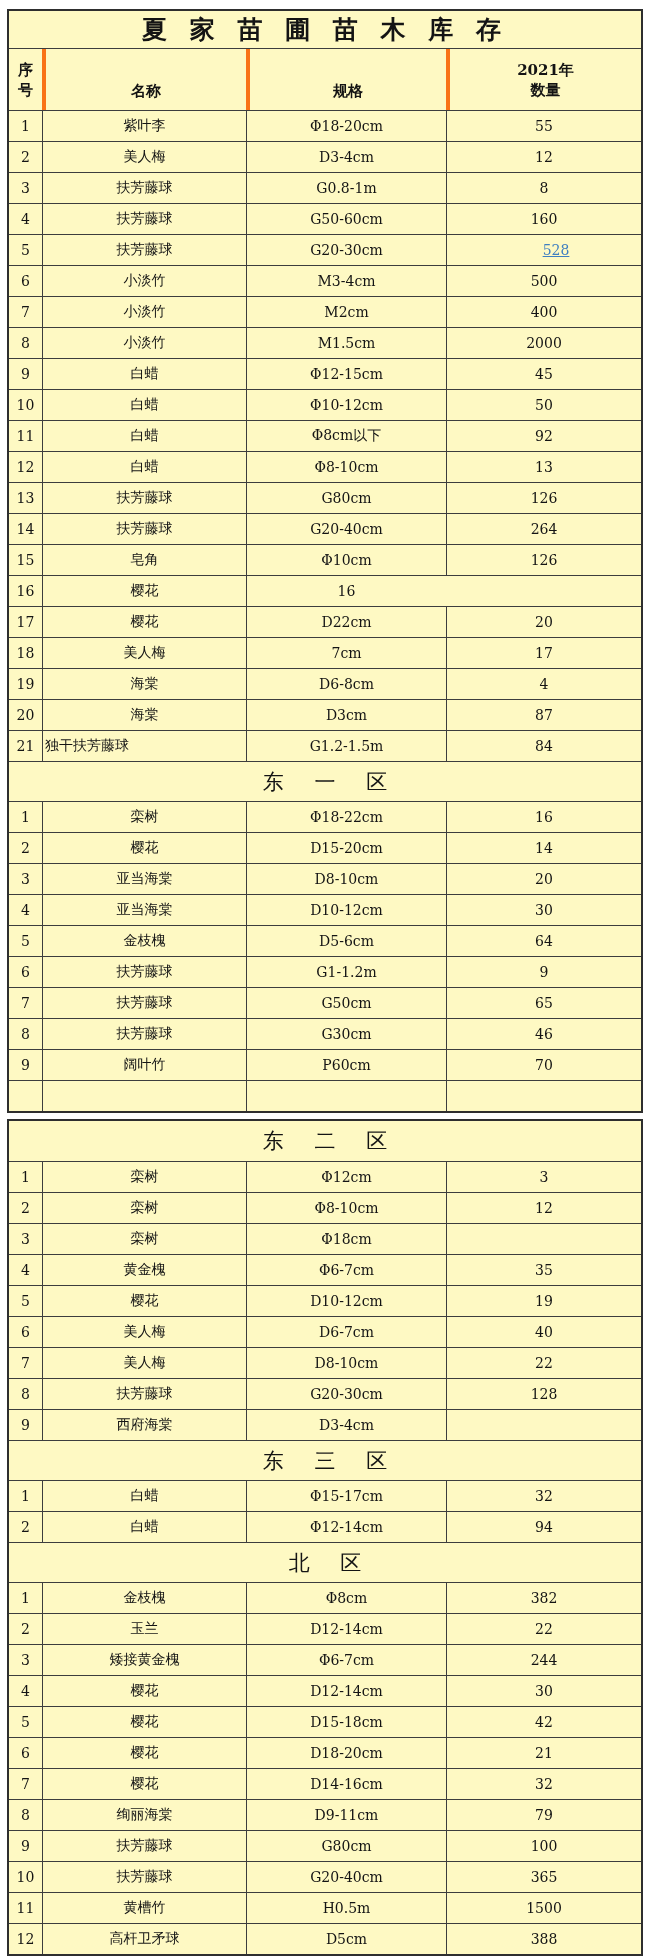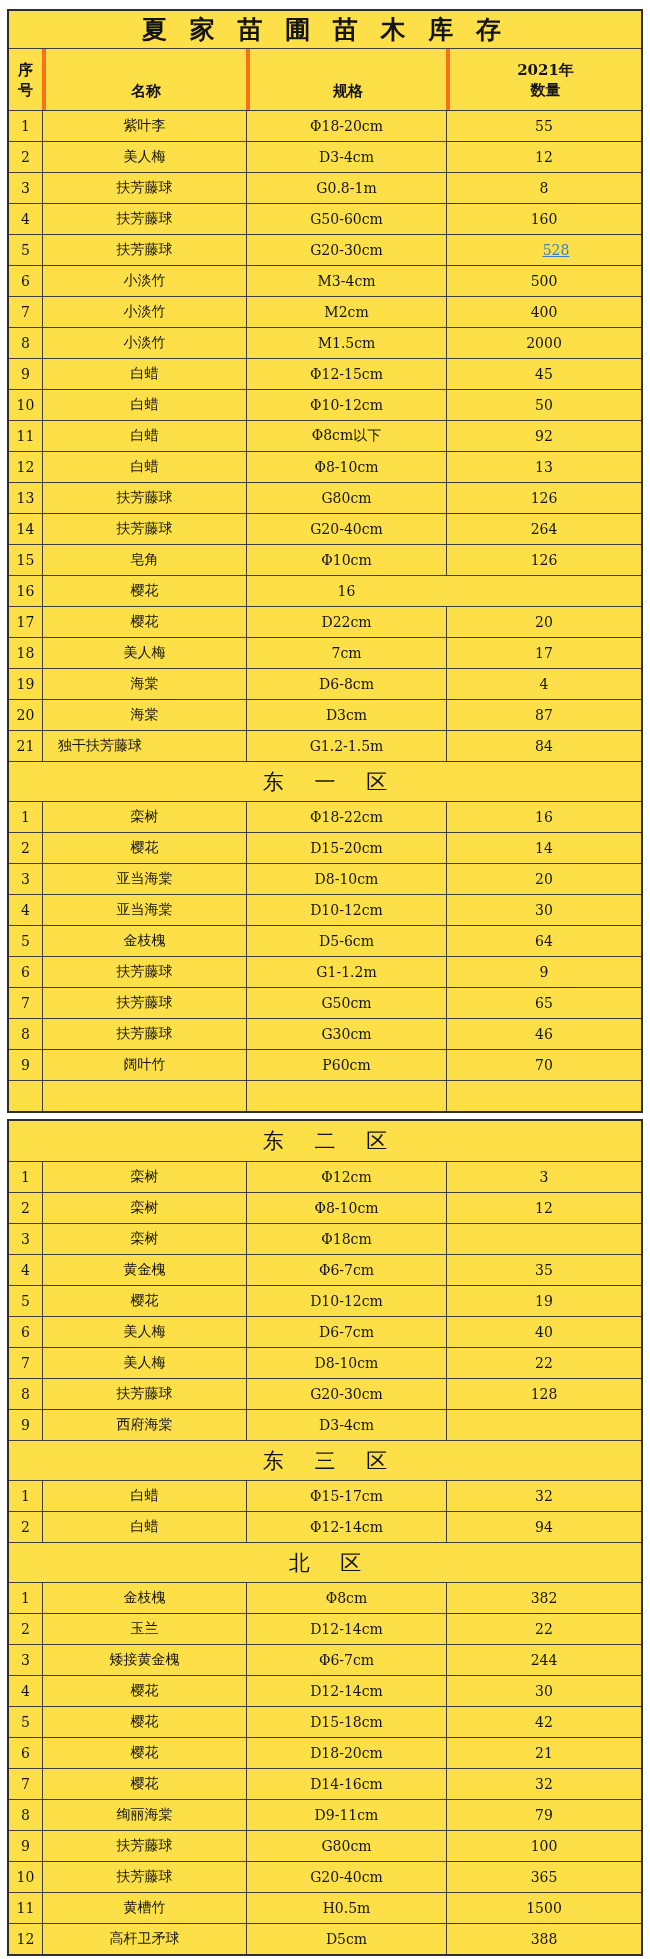--- a/index.html
+++ b/index.html
@@ -12,21 +12,21 @@
     color: #141414;
   }
   .page {
     width: 650px;
     min-height: 1959px;
     padding: 9px 7px 3px 7px;
     background: #ffffff;
   }
   .table-block {
     border: 2px solid #2e2e2e;
-    background: #fde047;
+    background: #fef9c3;
   }
   .table-block + .table-block { margin-top: 6px; }
 
   .table-block > :first-child { border-top: none !important; }
 
   .title-row {
     height: 37px;
     display: flex;
     align-items: center;
     justify-content: center;
@@ -83,21 +83,21 @@
     align-items: center;
     justify-content: center;
     font-size: 14px;
     border-left: 1px solid #3d3d3d;
     overflow: hidden;
     white-space: nowrap;
   }
   .row .cell.no { border-left: none; }
   .row .cell.name.left {
     justify-content: flex-start;
-    padding-left: 15px;
+    padding-left: 2px;
   }
   .qty-link { text-decoration: underline; }
 </style>
 </head>
 <body>
 
 <div class="page">
 
   <div class="table-block">
     <div class="title-row">夏 家 苗 圃 苗 木 库 存</div>

